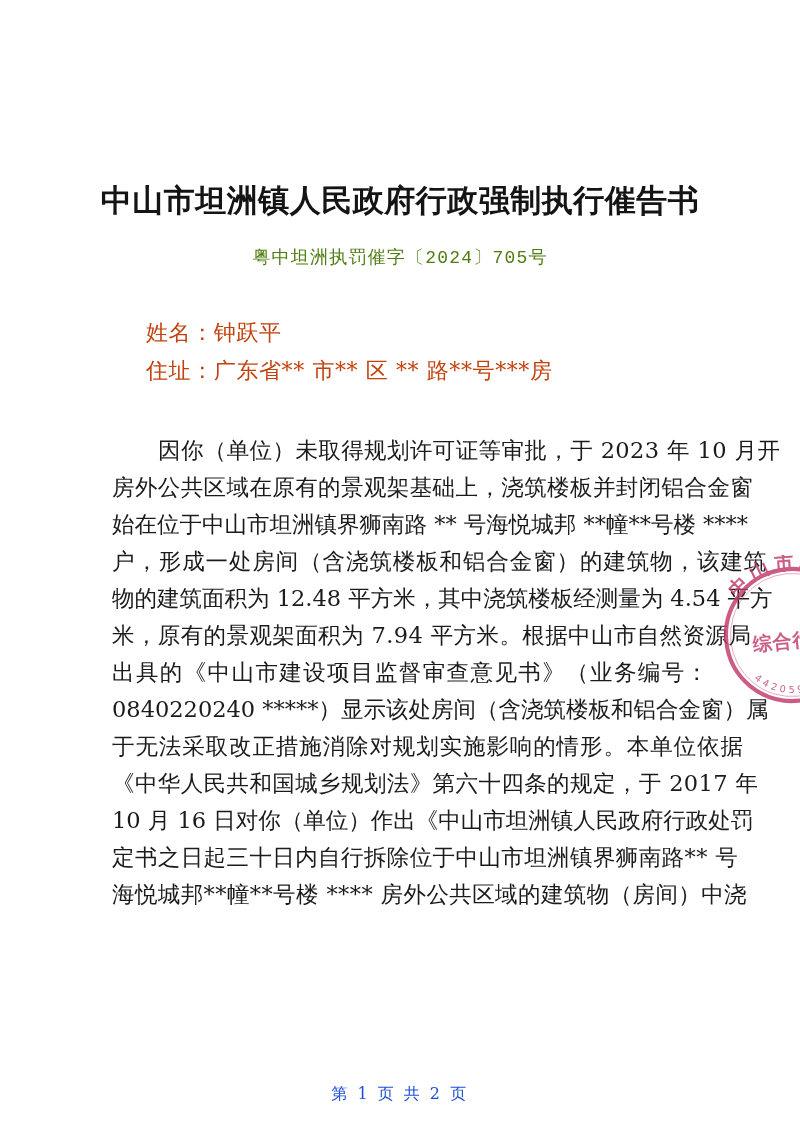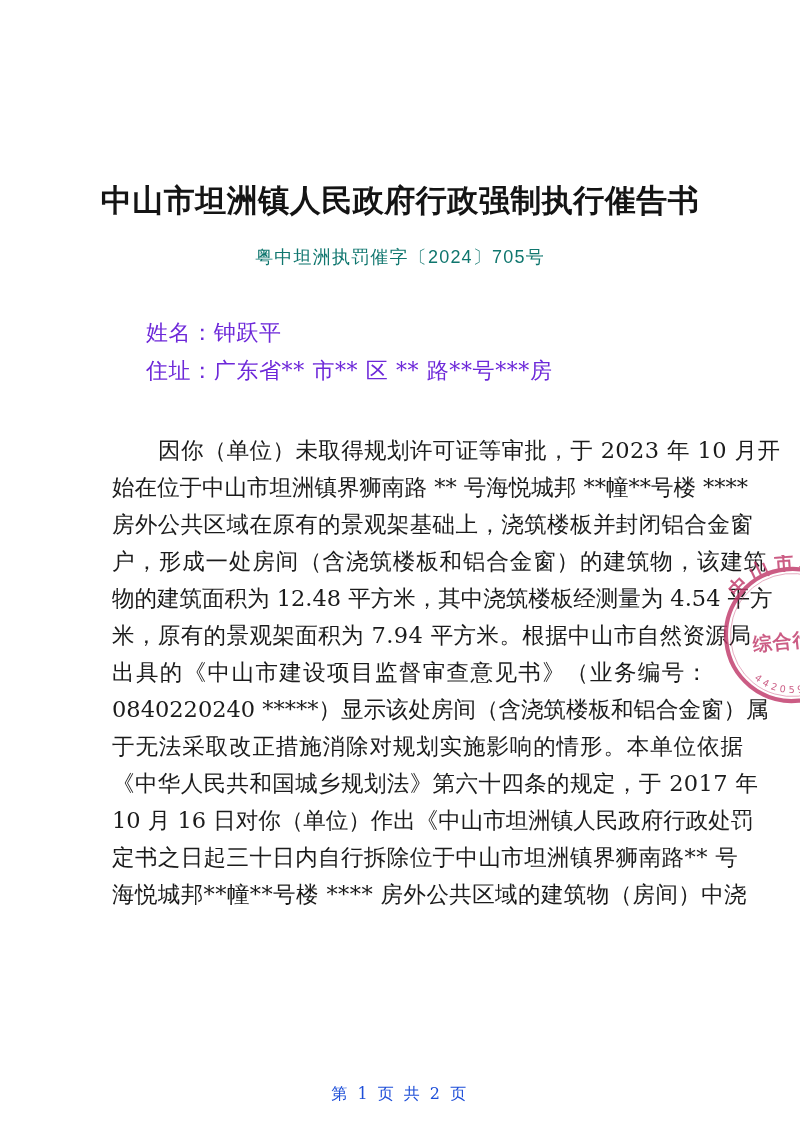--- a/index.html
+++ b/index.html
@@ -30,39 +30,39 @@
     font-family: "DejaVu Serif", "Liberation Serif", serif;
     font-weight: 700;
     font-size: 31px;
     letter-spacing: 0.5px;
     line-height: 40px;
     color: #141414;
     white-space: nowrap;
   }
   #doc-number {
     margin-top: 25px;
-    font-family: Liberation Sans, sans-serif;
+    font-family: Liberation Mono, monospace;
     font-size: 18px;
     letter-spacing: 1.2px;
-    color: #0f766e;
+    color: #4d7c0f;
     white-space: nowrap;
   }
 
   
   #recipient-block {
     position: absolute;
     top: 282px;
     left: 146px;
     width: 570px;
   }
   .recip-line {
     font-size: 22px;
     line-height: 38px;
     letter-spacing: 0.6px;
-    color: #6d28d9;
+    color: #c2410c;
     white-space: nowrap;
   }
 
   
   #body-block {
     position: absolute;
     top: 400px;
     left: 112px;
     width: 590px;
     text-align: center;
@@ -118,22 +118,22 @@
     <div id="doc-number">粤中坦洲执罚催字〔2024〕705号</div>
   </div>
 
   <div id="recipient-block">
     <div class="recip-line">姓名：钟跃平</div>
     <div class="recip-line">住址：广东省** 市**  区 ** 路**号***房</div>
   </div>
 
   <div id="body-block">
     <div class="body-line indent ls-1">因你（单位）未取得规划许可证等审批，于 2023 年 10 月开</div>
+    <div class="body-line ls-1">房外公共区域在原有的景观架基础上，浇筑楼板并封闭铝合金窗</div>
     <div class="body-line ls-0">始在位于中山市坦洲镇界狮南路 ** 号海悦城邦 **幢**号楼 ****</div>
-    <div class="body-line ls-1">房外公共区域在原有的景观架基础上，浇筑楼板并封闭铝合金窗</div>
     <div class="body-line ls-2">户，形成一处房间（含浇筑楼板和铝合金窗）的建筑物，该建筑</div>
     <div class="body-line ls-0">物的建筑面积为 12.48 平方米，其中浇筑楼板经测量为 4.54 平方</div>
     <div class="body-line ls-1">米，原有的景观架面积为 7.94 平方米。根据中山市自然资源局</div>
     <div class="body-line ls-3">出具的《中山市建设项目监督审查意见书》（业务编号：</div>
     <div class="body-line ls-0">0840220240 *****）显示该处房间（含浇筑楼板和铝合金窗）属</div>
     <div class="body-line ls-2">于无法采取改正措施消除对规划实施影响的情形。本单位依据</div>
     <div class="body-line ls-1">《中华人民共和国城乡规划法》第六十四条的规定，于 2017 年</div>
     <div class="body-line ls-0">10 月 16 日对你（单位）作出《中山市坦洲镇人民政府行政处罚</div>
     <div class="body-line ls-1">定书之日起三十日内自行拆除位于中山市坦洲镇界狮南路** 号</div>
     <div class="body-line ls-1">海悦城邦**幢**号楼 **** 房外公共区域的建筑物（房间）中浇</div>

